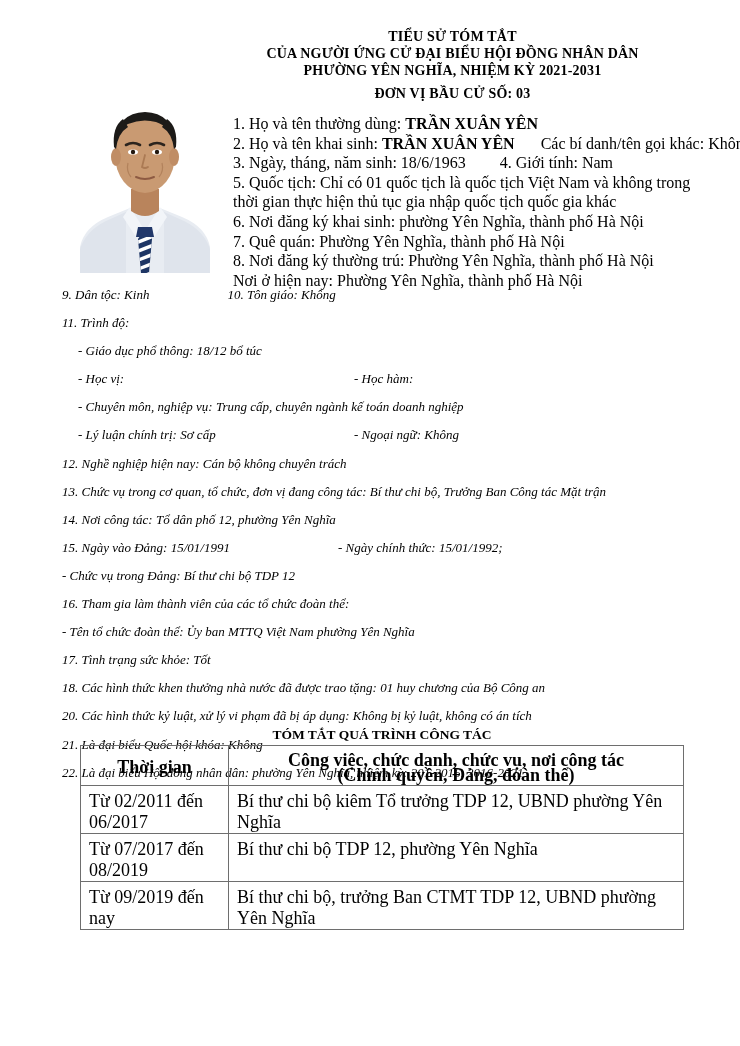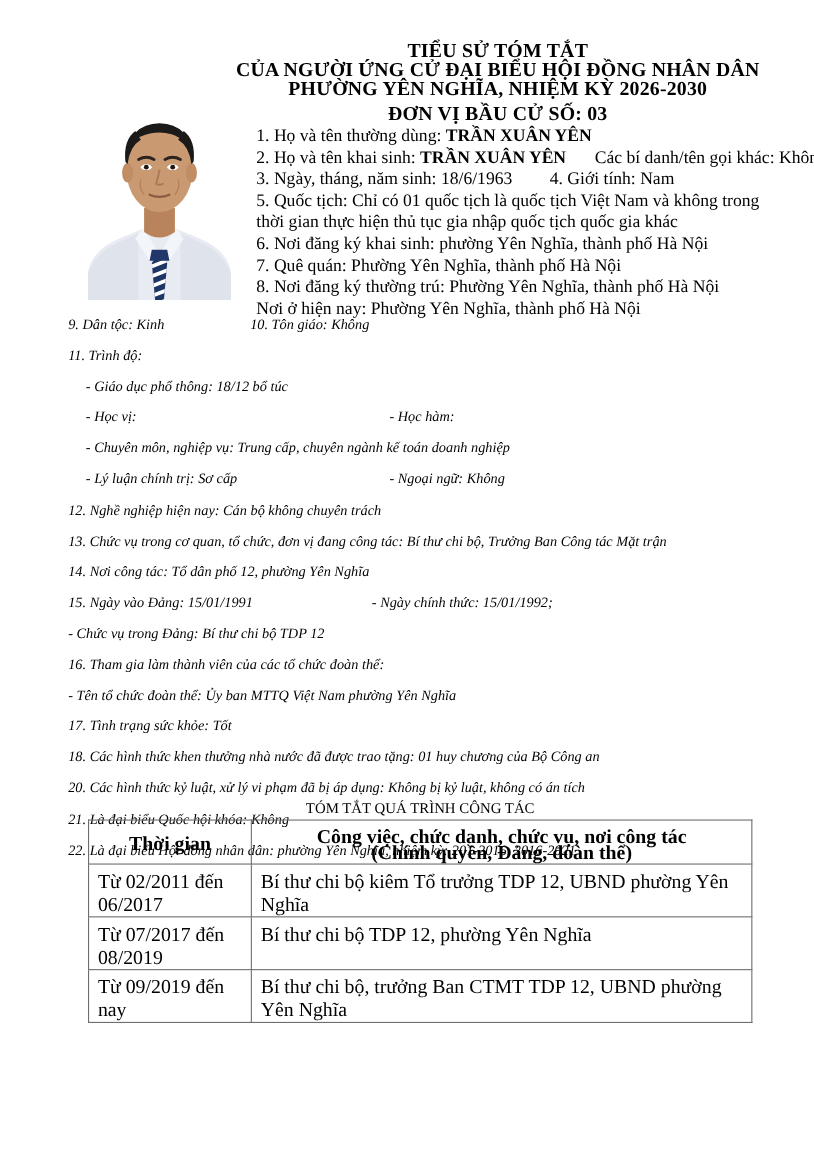--- a/index.html
+++ b/index.html
@@ -20,25 +20,25 @@
     position: relative;
     width: 740px;
     height: 1046px;
     padding: 0;
   }
 
   
   .title-block {
     position: absolute;
     left: 200px;
-    top: 38px;
+    top: 28px;
     width: 505px;
     text-align: center;
     font-weight: bold;
-    font-size: 18px;
+    font-size: 14px;
     line-height: 17px;
     letter-spacing: 0.2px;
   }
   .title-block .t-line { display: block; }
   .title-block .t-unit {
     display: block;
     margin-top: 6px;
   }
 
   
@@ -90,21 +90,21 @@
     width: 276px;
   }
 
   
   .table-title {
     position: absolute;
     left: 80px;
     top: 727px;
     width: 604px;
     text-align: center;
-    font-weight: normal;
+    font-weight: bold;
     font-size: 13.5px;
   }
   table.history {
     position: absolute;
     left: 80px;
     top: 745px;
     width: 604px;
     border-collapse: collapse;
     font-size: 18px;
   }
@@ -127,21 +127,21 @@
   table.history col.c-time { width: 148px; }
 </style>
 </head>
 <body>
 
 <div class="page">
 
   <div class="title-block">
     <span class="t-line">TIỂU SỬ TÓM TẮT</span>
     <span class="t-line">CỦA NGƯỜI ỨNG CỬ ĐẠI BIỂU HỘI ĐỒNG NHÂN DÂN</span>
-    <span class="t-line">PHƯỜNG YÊN NGHĨA, NHIỆM KỲ 2026-2030</span>
+    <span class="t-line">PHƯỜNG YÊN NGHĨA, NHIỆM KỲ 2021-2031</span>
     <span class="t-unit">ĐƠN VỊ BẦU CỬ SỐ: 03</span>
   </div>
 
   <div class="photo">
     <svg width="134" height="176" viewBox="0 0 134 176">
       <rect x="0" y="0" width="134" height="176" fill="#ffffff"></rect>
 
       <path d="M2 176 L2 150 Q6 130 30 120 L52 111 L82 111 L104 120 Q128 130 132 150 L132 176 Z" fill="#e8ecf2"></path>
       <path d="M2 176 L2 152 Q8 134 28 124 L48 115 L48 176 Z" fill="#dfe4ec"></path>
       <path d="M86 115 L106 124 Q126 134 132 152 L132 176 L86 176 Z" fill="#dfe4ec"></path>

